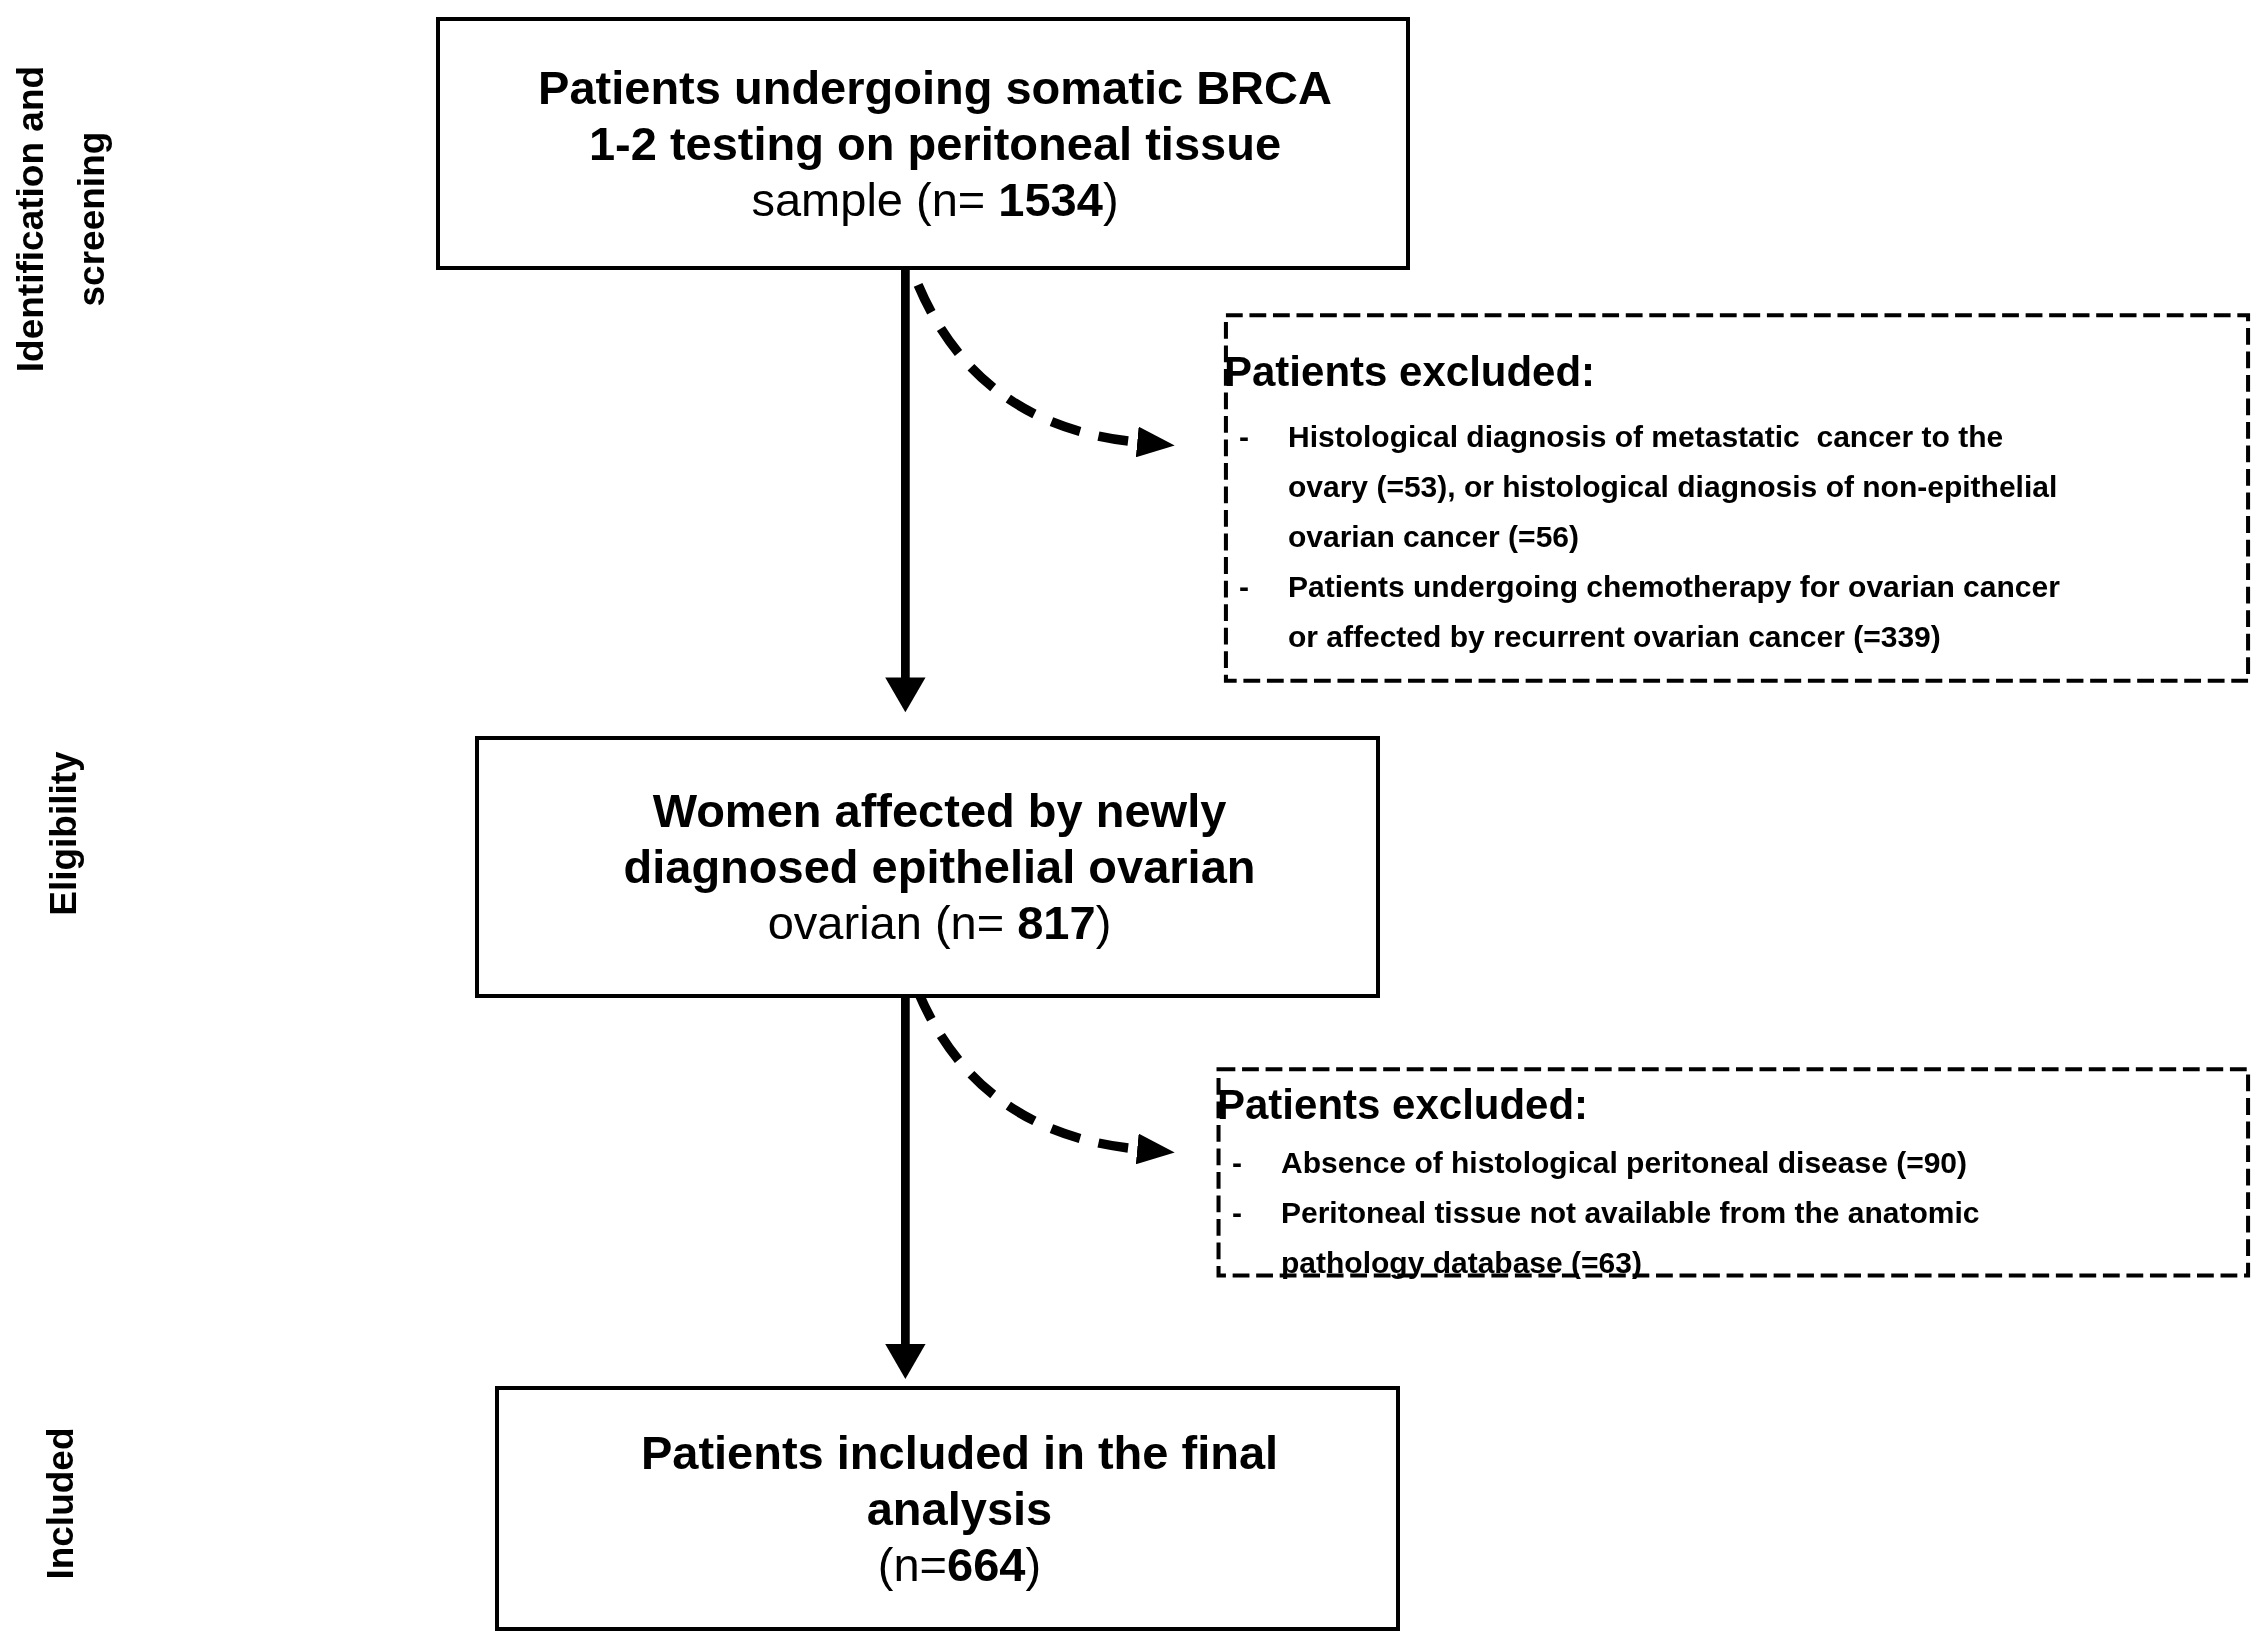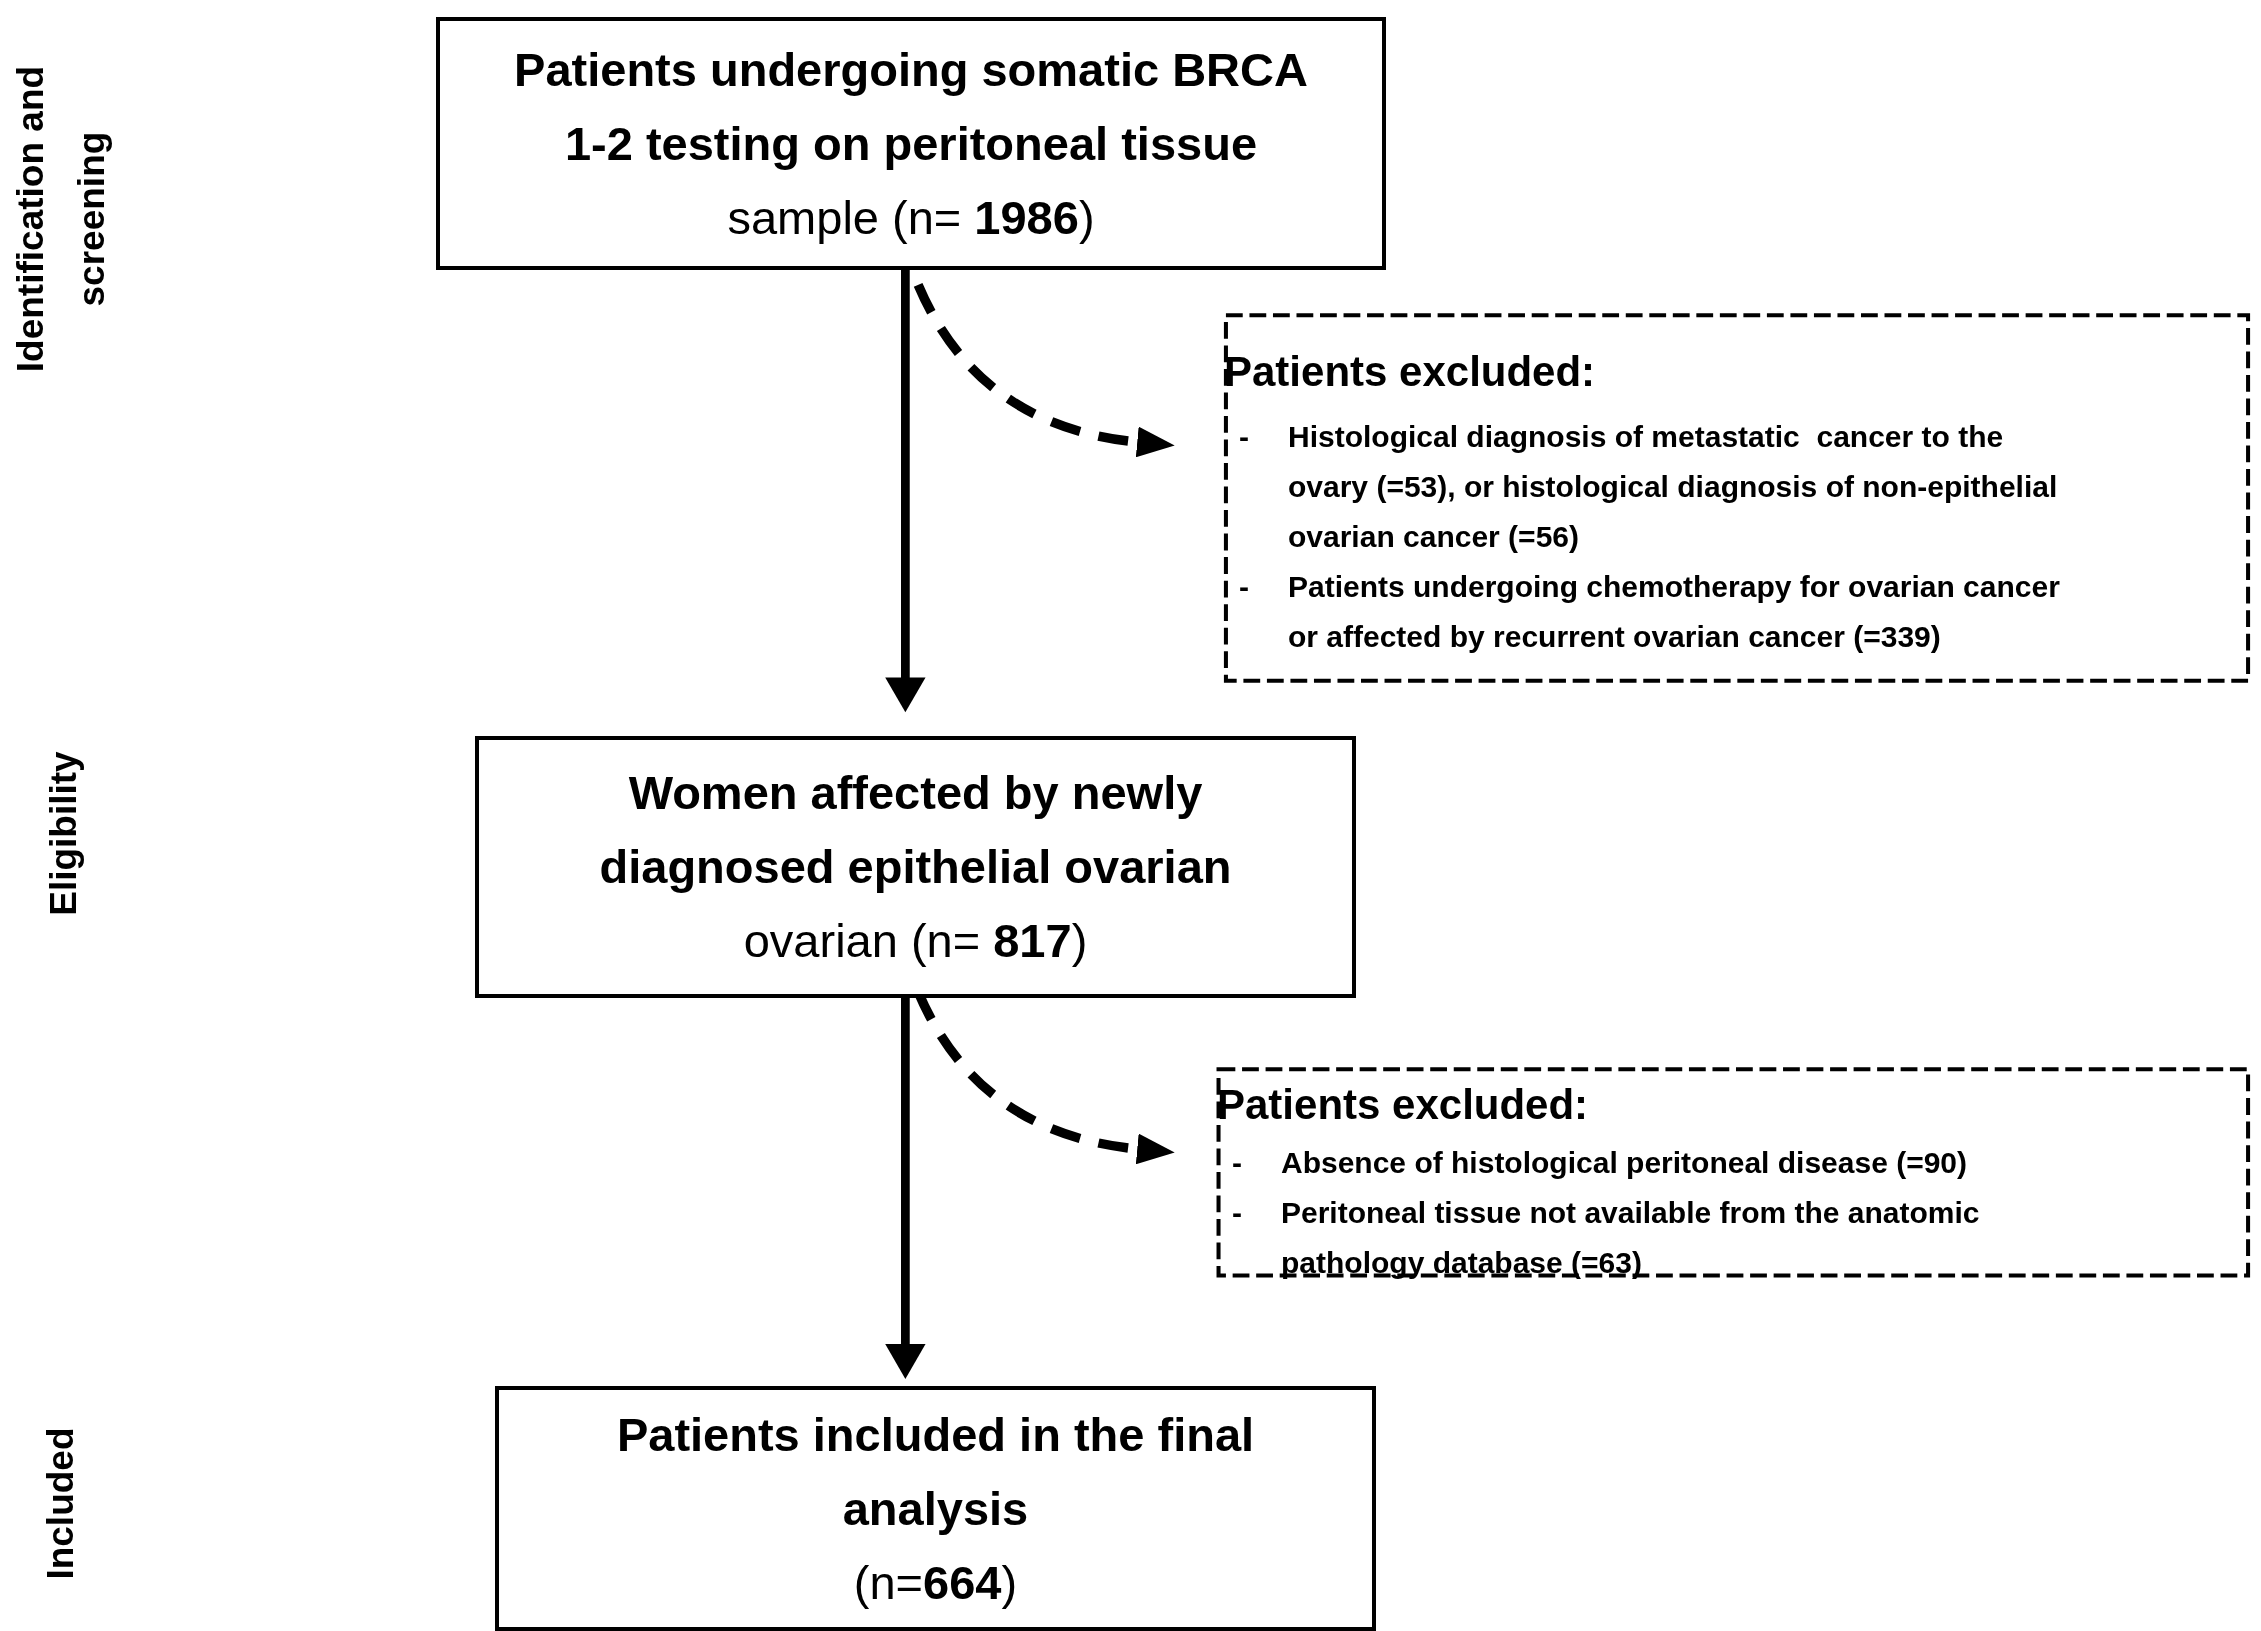--- a/index.html
+++ b/index.html
@@ -33,21 +33,22 @@
     position: absolute;
     border: 4px solid #000000;
     background: #ffffff;
     display: flex;
     flex-direction: column;
     align-items: center;
     justify-content: center;
     text-align: center;
     font-size: 47px;
     font-weight: 700;
-    line-height: 74px;
+    line-height: 56px;
+    padding-left: 24px;
   }
   .fbox .lines { white-space: pre-wrap; }
   .nval { font-weight: 700; }
   
   .nfix { font-weight: 400; }
   
   .xbox {
     position: absolute;
     background: transparent;
   }
@@ -110,21 +111,21 @@
 
   <div class="vlabel" id="vlabel-identification">Identification and
 screening</div>
   <div class="vlabel" id="vlabel-eligibility">Eligibility</div>
   <div class="vlabel" id="vlabel-included">Included</div>
 
   <div class="fbox" id="box-identification">
     <div class="lines">Patients undergoing somatic BRCA
 1-2 testing on peritoneal tissue</div>
     <div class="nline">
-      <span class="nfix">sample (n= </span><span class="nval">1986</span><span class="nfix">)</span>
+      <span class="nfix">sample (n= </span><span class="nval">1534</span><span class="nfix">)</span>
     </div>
   </div>
 
   <div class="xbox" id="xbox-1">
     <div class="xtitle">Patients excluded:</div>
     <div class="xitem">
       <div class="xmarker">-</div>
       <div class="xlines">Histological diagnosis of metastatic  cancer to the
 ovary (=53), or histological diagnosis of non-epithelial
 ovarian cancer (=56)</div>

